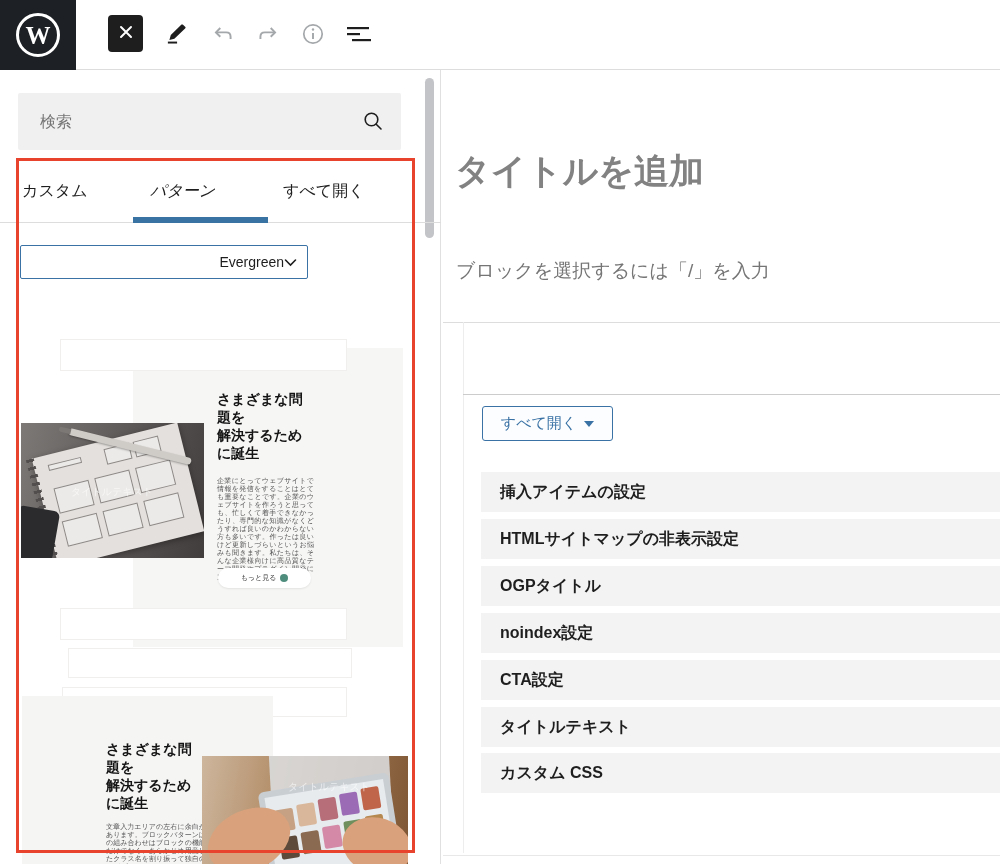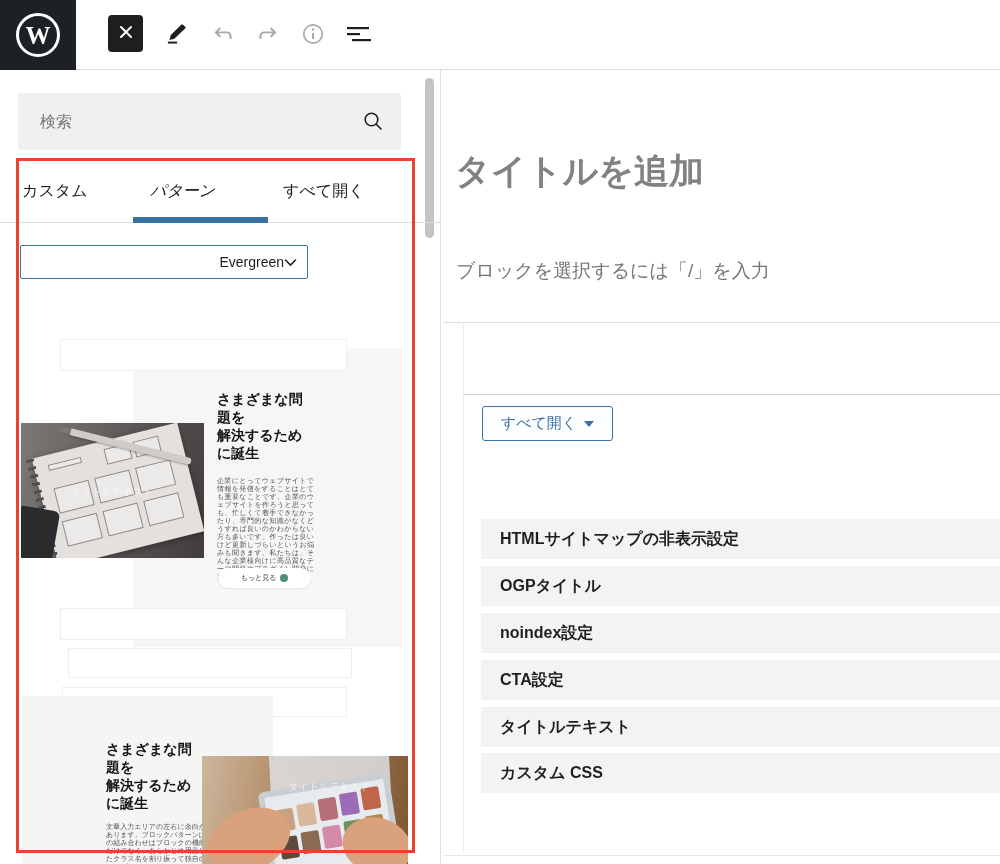--- a/index.html
+++ b/index.html
@@ -244,20 +244,21 @@
   <div class="hline" style="left:2px;top:252px;width:557px;"></div>
   <div id="metabox-vline" class="abs"></div>
 
   <div class="hline" style="left:22px;top:324px;width:537px;background:#ccc;"></div>
 
   <button id="open-all-btn" class="abs">
     <span>すべて開く</span>
     <span class="tri"></span>
   </button>
 
+  <div class="acc-item" style="top:402px;">挿入アイテムの設定</div>
   <div class="acc-item" style="top:449px;">HTMLサイトマップの非表示設定</div>
   <div class="acc-item" style="top:543px;">noindex設定</div>
   <div class="acc-item" style="top:496px;">OGPタイトル</div>
   <div class="acc-item" style="top:590px;">CTA設定</div>
   <div class="acc-item" style="top:637px;">タイトルテキスト</div>
   <div class="acc-item" style="top:683px;">カスタム CSS</div>
 
   <div class="hline" style="left:2px;top:785px;width:557px;background:#e8e8e8;"></div>
 </div>
 

